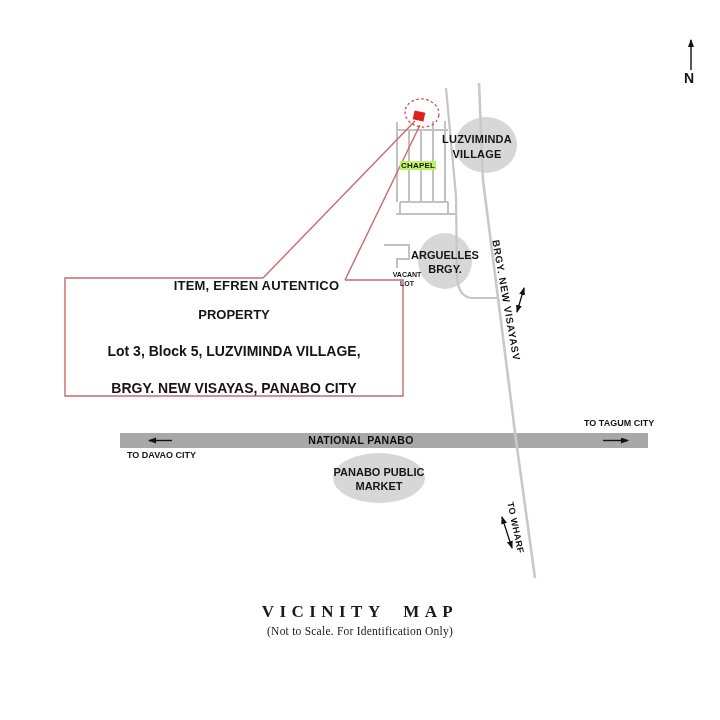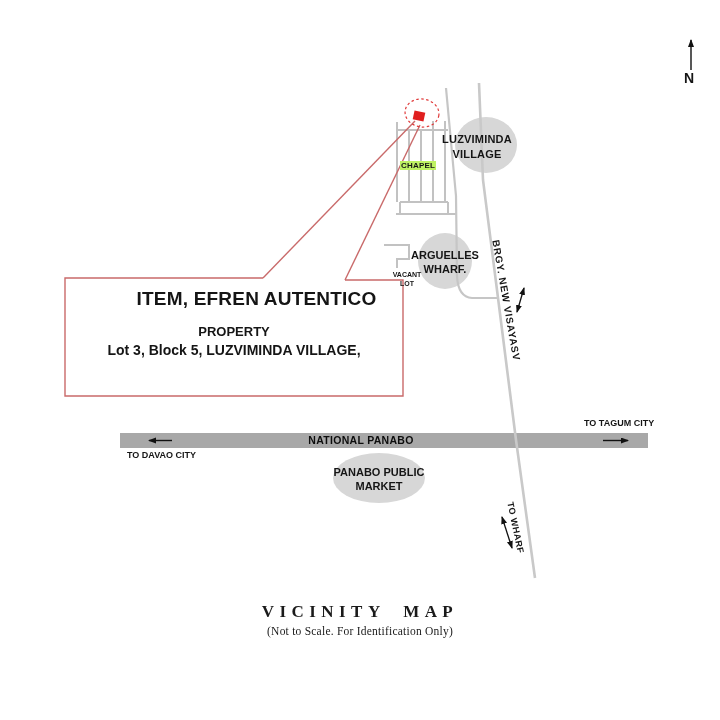--- a/index.html
+++ b/index.html
@@ -16,23 +16,23 @@
   .chapel{left:400px;top:161px;font-size:8px;background:#bef264;padding:0 1px;letter-spacing:0.2px;}
   .vacant{left:391px;top:270px;width:32px;font-size:7px;line-height:9px;text-align:center;}
   .hwy{left:281px;top:434px;width:160px;font-size:10.5px;letter-spacing:0.3px;color:#0d0d0d;}
   .tagum{left:584px;top:418px;font-size:9px;}
   .davao{left:127px;top:450px;font-size:9px;}
   .brgyroad{left:501px;top:239px;font-size:10px;letter-spacing:0.8px;transform:rotate(80deg);}
   .wharf{left:515px;top:501px;font-size:9px;letter-spacing:0.5px;transform:rotate(78deg);}
   .north{left:684px;top:70px;font-size:14px;font-weight:600;}
   
   .propbox{left:65px;top:278px;width:338px;height:118px;}
-  .propbox .l1{font-size:19px;font-weight:bold;margin-top:10px;letter-spacing:0.2px;padding-left:45px;}
+  .propbox .l1{font-size:13px;font-weight:bold;letter-spacing:0.2px;padding-left:45px;}
   .propbox .l2{font-size:13px;font-weight:bold;margin-top:14px;}
-  .propbox .l3,.propbox .l4{font-size:14px;font-weight:bold;margin-top:3px;text-align:center;}
+  .propbox .l3,.propbox .l4{font-size:14px;font-weight:bold;margin-top:21px;text-align:center;}
   
   .titleblock{left:160px;top:602px;width:400px;}
   .titleblock .main{font-family:"Liberation Serif",serif;font-weight:bold;font-size:17px;
                     letter-spacing:0.32em;word-spacing:0.5em;color:#1a1a1a;}
   .titleblock .sub{font-family:"Liberation Serif",serif;font-weight:normal;font-size:11.5px;
                    letter-spacing:0.02em;margin-top:3px;color:#1a1a1a;}
 </style>
 </head>
 <body>
 
@@ -104,36 +104,37 @@
 
   <div class="lbl luzviminda center">
     <div>LUZVIMINDA</div>
     <div>VILLAGE</div>
   </div>
 
   <div class="lbl chapel">CHAPEL</div>
 
   <div class="lbl arguelles center">
     <div>ARGUELLES</div>
-    <div>WHARF.</div>
+    <div>BRGY.</div>
   </div>
 
   <div class="lbl vacant">
     <div>VACANT</div>
     <div>LOT</div>
   </div>
 
   <div class="lbl brgyroad rot">BRGY. NEW VISAYASV</div>
 
   <div class="lbl wharf rot">TO WHARF</div>
 
   <div class="lbl propbox center">
     <div class="l1">ITEM, EFREN AUTENTICO</div>
     <div class="l2">PROPERTY</div>
     <div class="l3">Lot 3, Block 5, LUZVIMINDA VILLAGE,</div>
+    <div class="l4">BRGY. NEW VISAYAS, PANABO CITY</div>
   </div>
 
   <div class="lbl hwy center">NATIONAL PANABO</div>
 
   <div class="lbl tagum">TO TAGUM CITY</div>
 
   <div class="lbl davao">TO DAVAO CITY</div>
 
   <div class="lbl panabo center">
     <div>PANABO PUBLIC</div>

